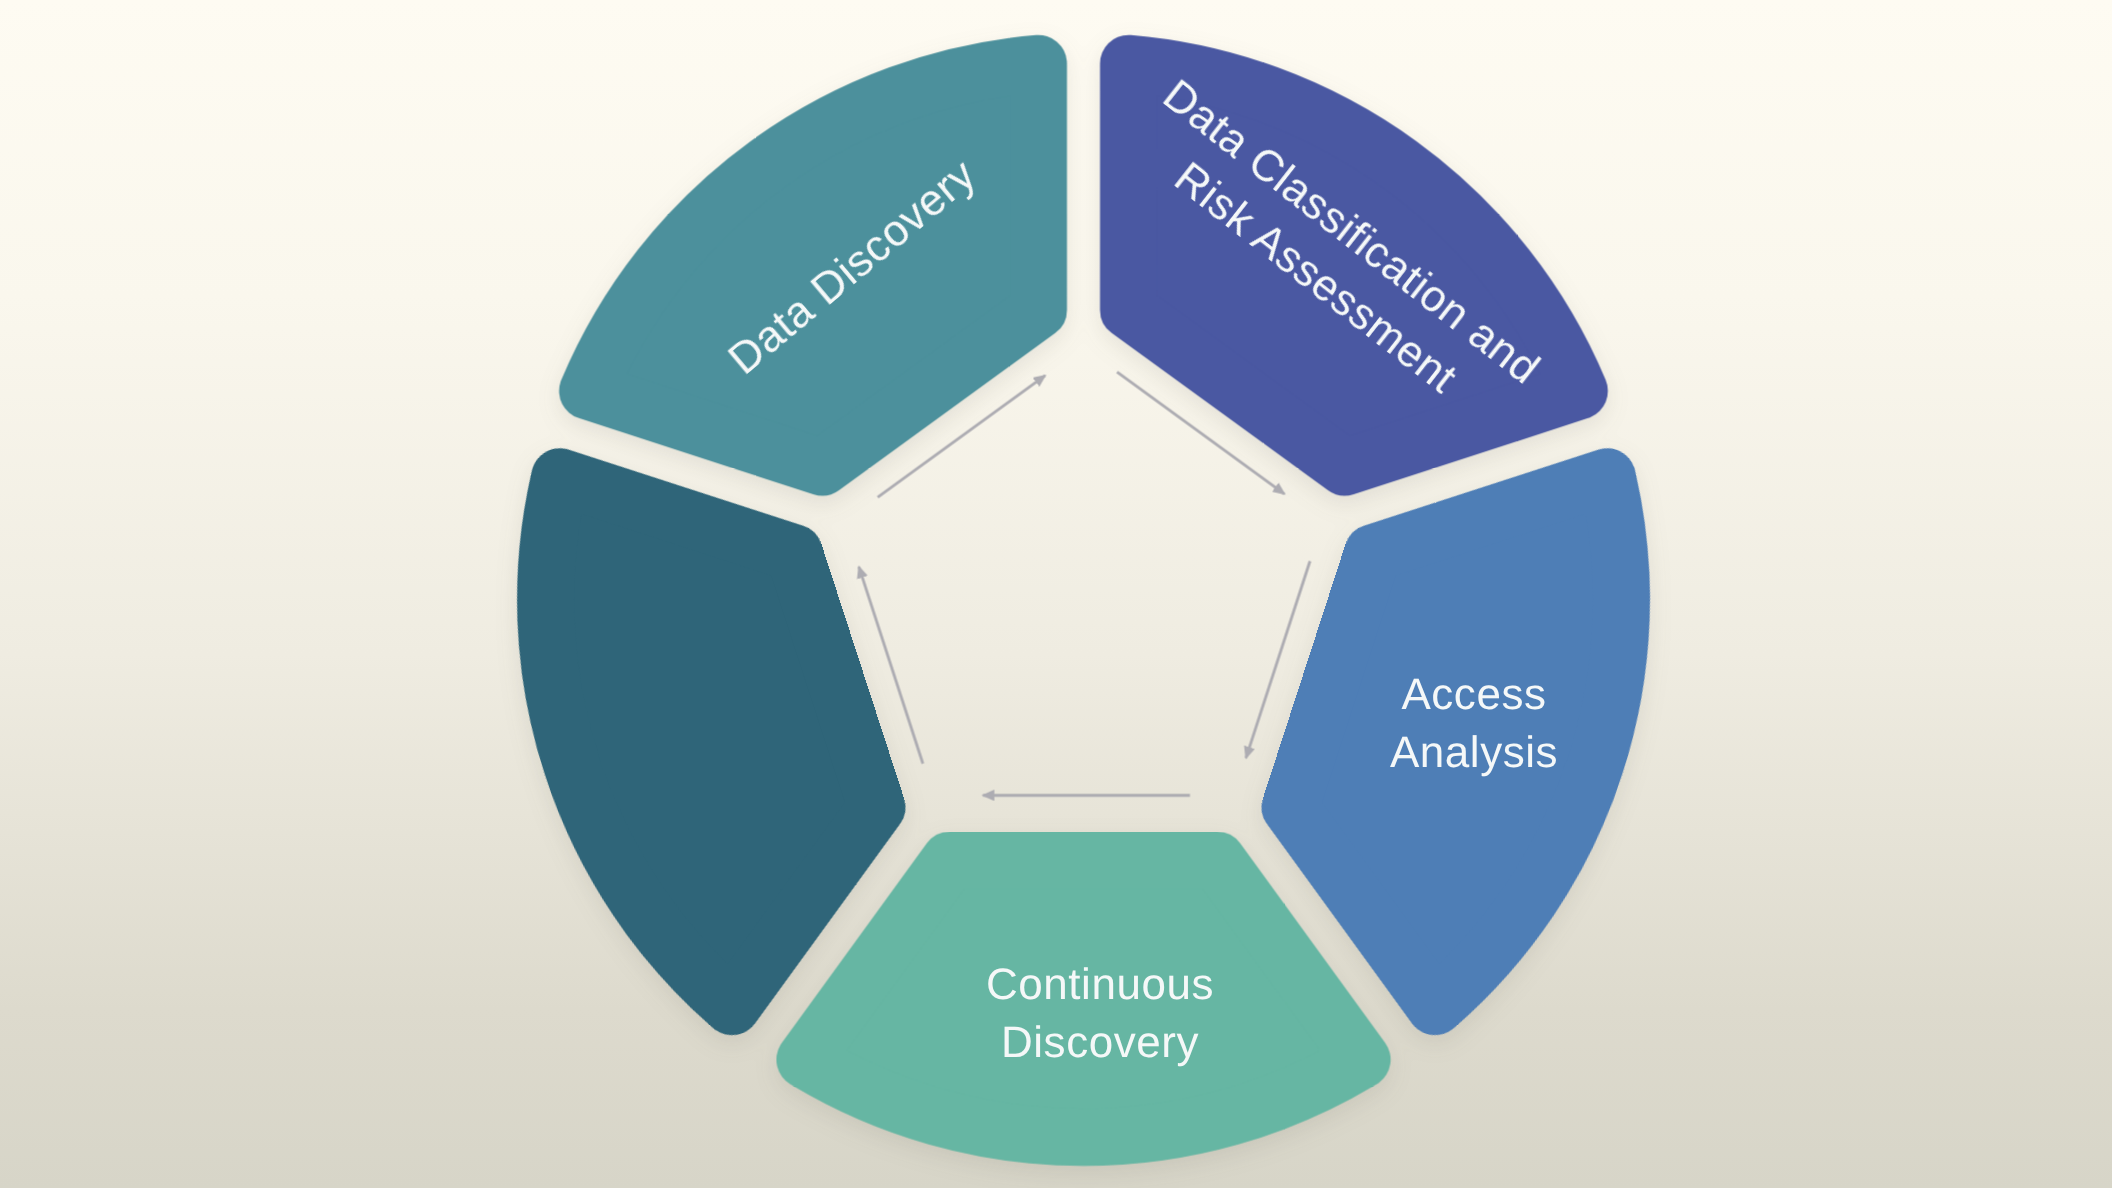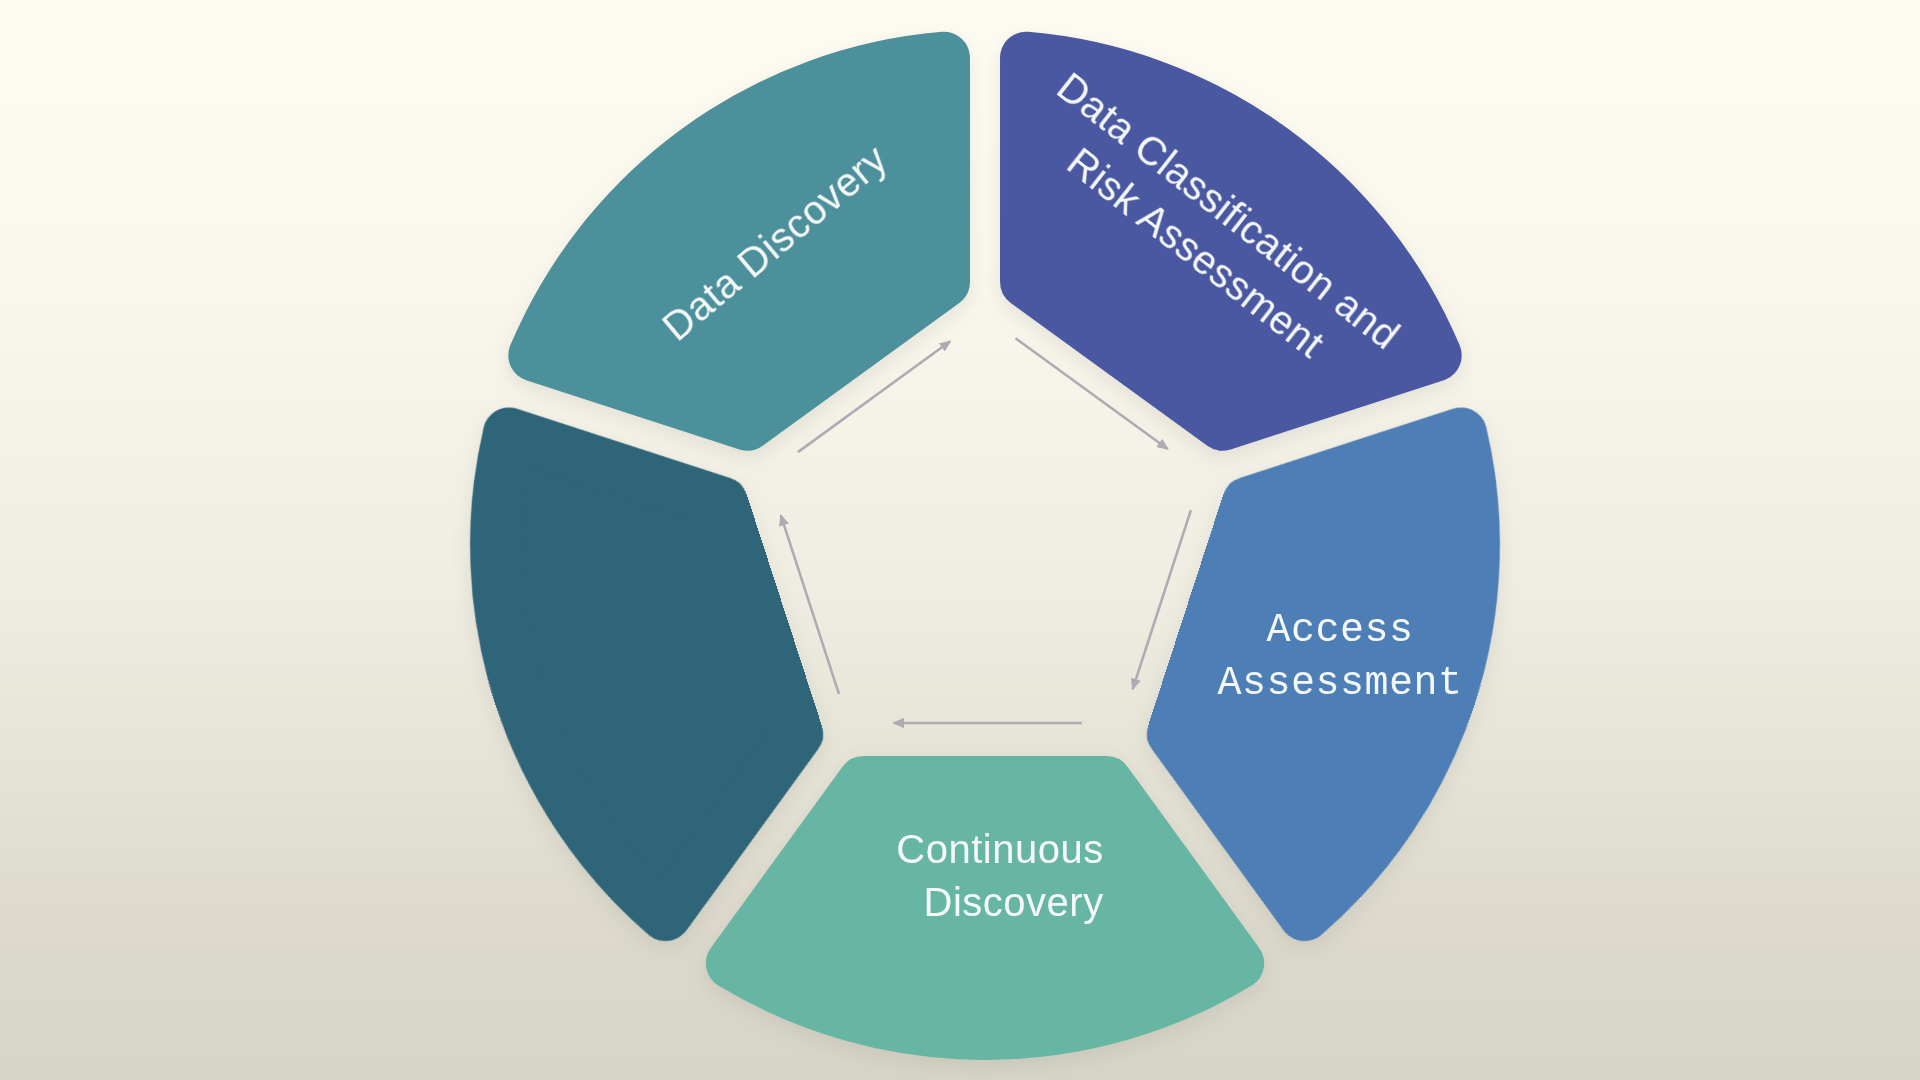--- a/index.html
+++ b/index.html
@@ -16,22 +16,22 @@
     position: absolute;
     color: #F5F8F8;
     font-size: 40px;
     line-height: 1.32;
     text-align: center;
     white-space: nowrap;
     letter-spacing: 0.5px;
   }
   .label-dd { left: 775px; top: 243px; transform: translate(-50%,-50%) rotate(-40deg); }
   .label-dc { left: 1212px; top: 232px; transform: translate(-50%,-50%) rotate(38deg); }
-  .label-aa { left: 1340px; top: 658px; transform: translate(-50%,-50%); font-family: Liberation Mono, monospace; }
-  .label-cm { left: 1000px; top: 876px; transform: translate(-50%,-50%); text-align: right; }
+  .label-aa { left: 1340px; top: 658px; transform: translate(-50%,-50%); }
+  .label-cm { left: 1000px; top: 922px; transform: translate(-50%,-50%); }
   .label-rp { left: 643px;  top: 618px; transform: translate(-50%,-50%); }
   .seg-label span { display: block; }
 </style>
 </head>
 <body>
 
 <div id="canvas">
 
   <svg class="cycle" width="1920" height="1080" viewBox="0 0 1920 1080">
     <defs>
@@ -62,21 +62,21 @@
     <span>Data Discovery</span>
   </div>
 
   <div class="seg-label label-dc">
     <span>Data Classification and</span>
     <span>Risk Assessment</span>
   </div>
 
   <div class="seg-label label-aa">
     <span>Access</span>
-    <span>Assessment</span>
+    <span>Analysis</span>
   </div>
 
   <div class="seg-label label-cm">
     <span>Continuous</span>
     <span>Discovery</span>
   </div>
 
 
 </div>
 

